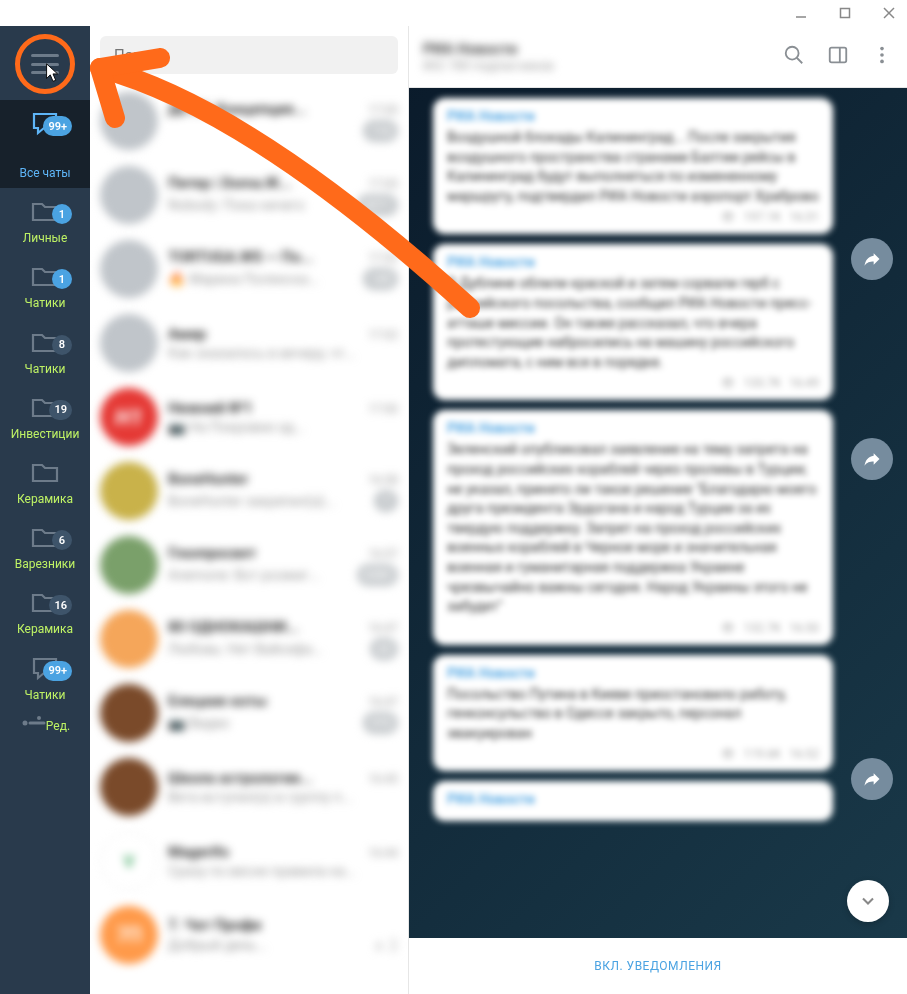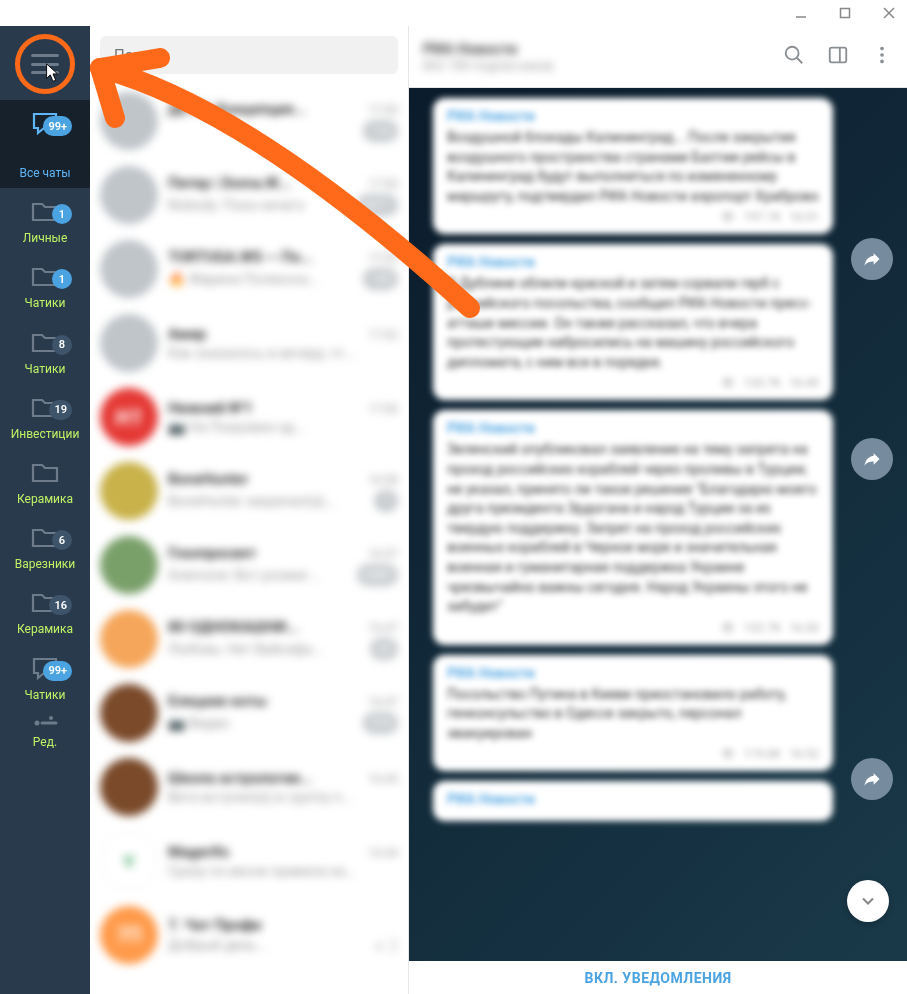--- a/index.html
+++ b/index.html
@@ -21,21 +21,21 @@
 
 .folder { width: 90px; padding: 10px 0 8px; display: flex; flex-direction: column; align-items: center; position: relative; cursor: pointer; }
 .folder.active { background: #17212b; }
 .folder.active .folder-icon { color: #5eb5f7; }
 .folder.active .folder-label { color: #5eb5f7; margin-top: 27px; }
 .folder-icon { color: #6d7b8a; position: relative; }
 .folder-label { font-size: 12px; color: #bef264; margin-top: 4px; text-align: center; line-height: 1.1; }
 .folder-badge { position: absolute; top: 16px; right: 18px; min-width: 20px; height: 20px; border-radius: 10px; background: #4ba3e2; color: #fff; font-size: 11px; font-weight: 600; display: flex; align-items: center; justify-content: center; padding: 0 5px; }
 .folder-badge.dark { background: #3e546a; }
 
-.edit-btn { margin-top: 6px; display: flex; flex-direction: column; align-items: center; color: #6d7b8a; }
+.edit-btn { margin-top: 6px; display: flex; align-items: center; color: #6d7b8a; }
 .edit-btn svg { margin-bottom: 2px; }
 
 
 .chatlist { width: 319px; border-right: 1px solid #e6e6e6; display: flex; flex-direction: column; }
 .search-wrap { padding: 10px 10px 10px 10px; }
 .search { width: 100%; height: 38px; background: #f1f1f1; border: none; border-radius: 6px; padding: 0 14px; font-size: 15px; color: #999; }
 
 .chats { flex: 1; overflow: hidden; }
 .chat { display: flex; padding: 8px 10px; align-items: center; gap: 10px; position: relative; filter: blur(4px); }
 .avatar { width: 58px; height: 58px; border-radius: 50%; flex-shrink: 0; }
@@ -61,21 +61,21 @@
 .chat-header-actions > div { cursor: pointer; }
 
 .messages { flex: 1; overflow: hidden; padding: 10px 14px 10px 24px; position: relative; }
 .bubble { background: #fff; border-radius: 12px; padding: 10px 14px; margin-bottom: 10px; max-width: 400px; position: relative; filter: blur(3px); }
 .bubble-link { color: #4ba3e2; font-weight: 600; font-size: 14px; margin-bottom: 4px; }
 .bubble-text { font-size: 14px; color: #333; line-height: 1.4; }
 .bubble-meta { display: flex; justify-content: flex-end; gap: 8px; font-size: 12px; color: #aaa; margin-top: 4px; align-items: center; }
 .fwd-fab { position: absolute; right: 14px; width: 42px; height: 42px; border-radius: 50%; background: #768c9e; display: flex; align-items: center; justify-content: center; color: #fff; }
 .scroll-fab { position: absolute; right: 18px; bottom: 72px; width: 42px; height: 42px; border-radius: 50%; background: #fff; display: flex; align-items: center; justify-content: center; color: #888; box-shadow: 0 2px 6px rgba(0,0,0,.2); }
 
-.notif-bar { height: 33px; background: #fff; display: flex; align-items: center; justify-content: center; color: #4ba3e2; font-weight: 700; font-size: 14px; letter-spacing: .5px; cursor: pointer; }
+.notif-bar { height: 56px; background: #fff; display: flex; align-items: center; justify-content: center; color: #4ba3e2; font-weight: 400; font-size: 12px; letter-spacing: .5px; cursor: pointer; }
 
 
 .av-gray { background: #c0c5ca; }
 .av-orange { background: #f5a65a; }
 .av-red { background: #e53935; color: #fff; display: flex; align-items: center; justify-content: center; font-weight: 700; font-style: italic; font-size: 22px; }
 .av-green { background: #7aa06a; }
 .av-br { background: #7a4a2a; }
 .av-yel { background: #c9b24a; }
 .av-7p { background: #ff9a4a; color: #fff; display: flex; align-items: center; justify-content: center; font-weight: 600; font-size: 20px; }
 .av-white { background: #fff; border: 1px solid #eee; display:flex; align-items:center; justify-content:center; color:#4a6; font-weight:700; }

